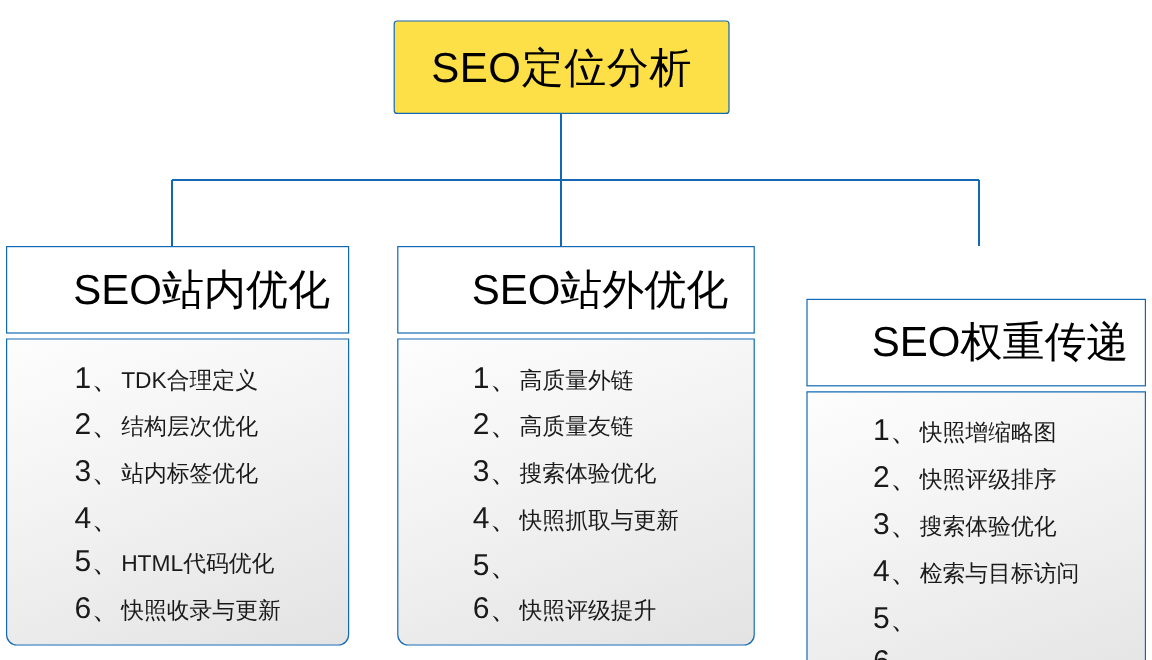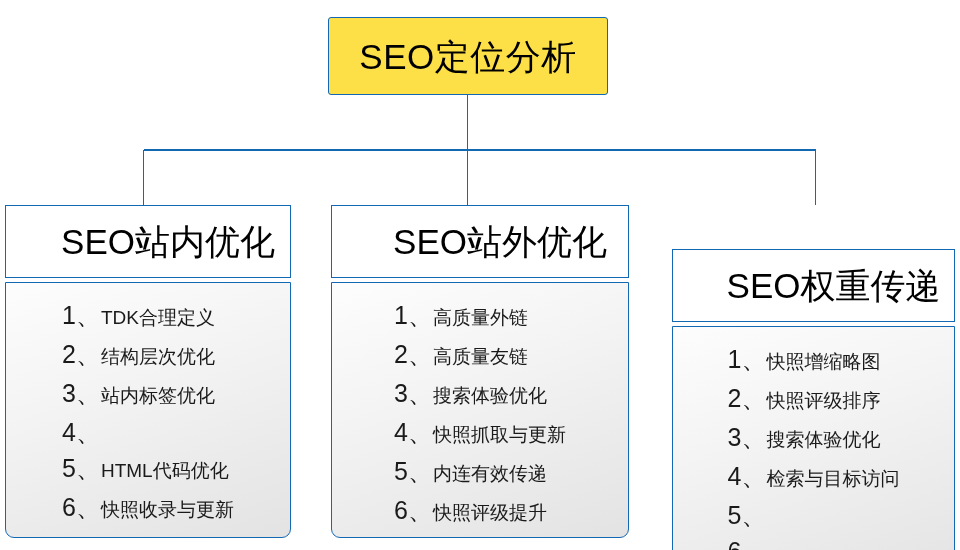--- a/index.html
+++ b/index.html
@@ -197,21 +197,20 @@
           <span class="item-text">搜索体验优化</span>
         </li>
         <li class="item-row">
           <span class="item-index">4</span>
           <span class="item-sep">、</span>
           <span class="item-text">快照抓取与更新</span>
         </li>
         <li class="item-row">
           <span class="item-index">5</span>
           <span class="item-sep">、</span>
-          <span class="item-text">内连有效传递</span>
         </li>
         <li class="item-row">
           <span class="item-index">6</span>
           <span class="item-sep">、</span>
           <span class="item-text">快照评级提升</span>
         </li>
       </ul>
     </div>
   </div>
 

